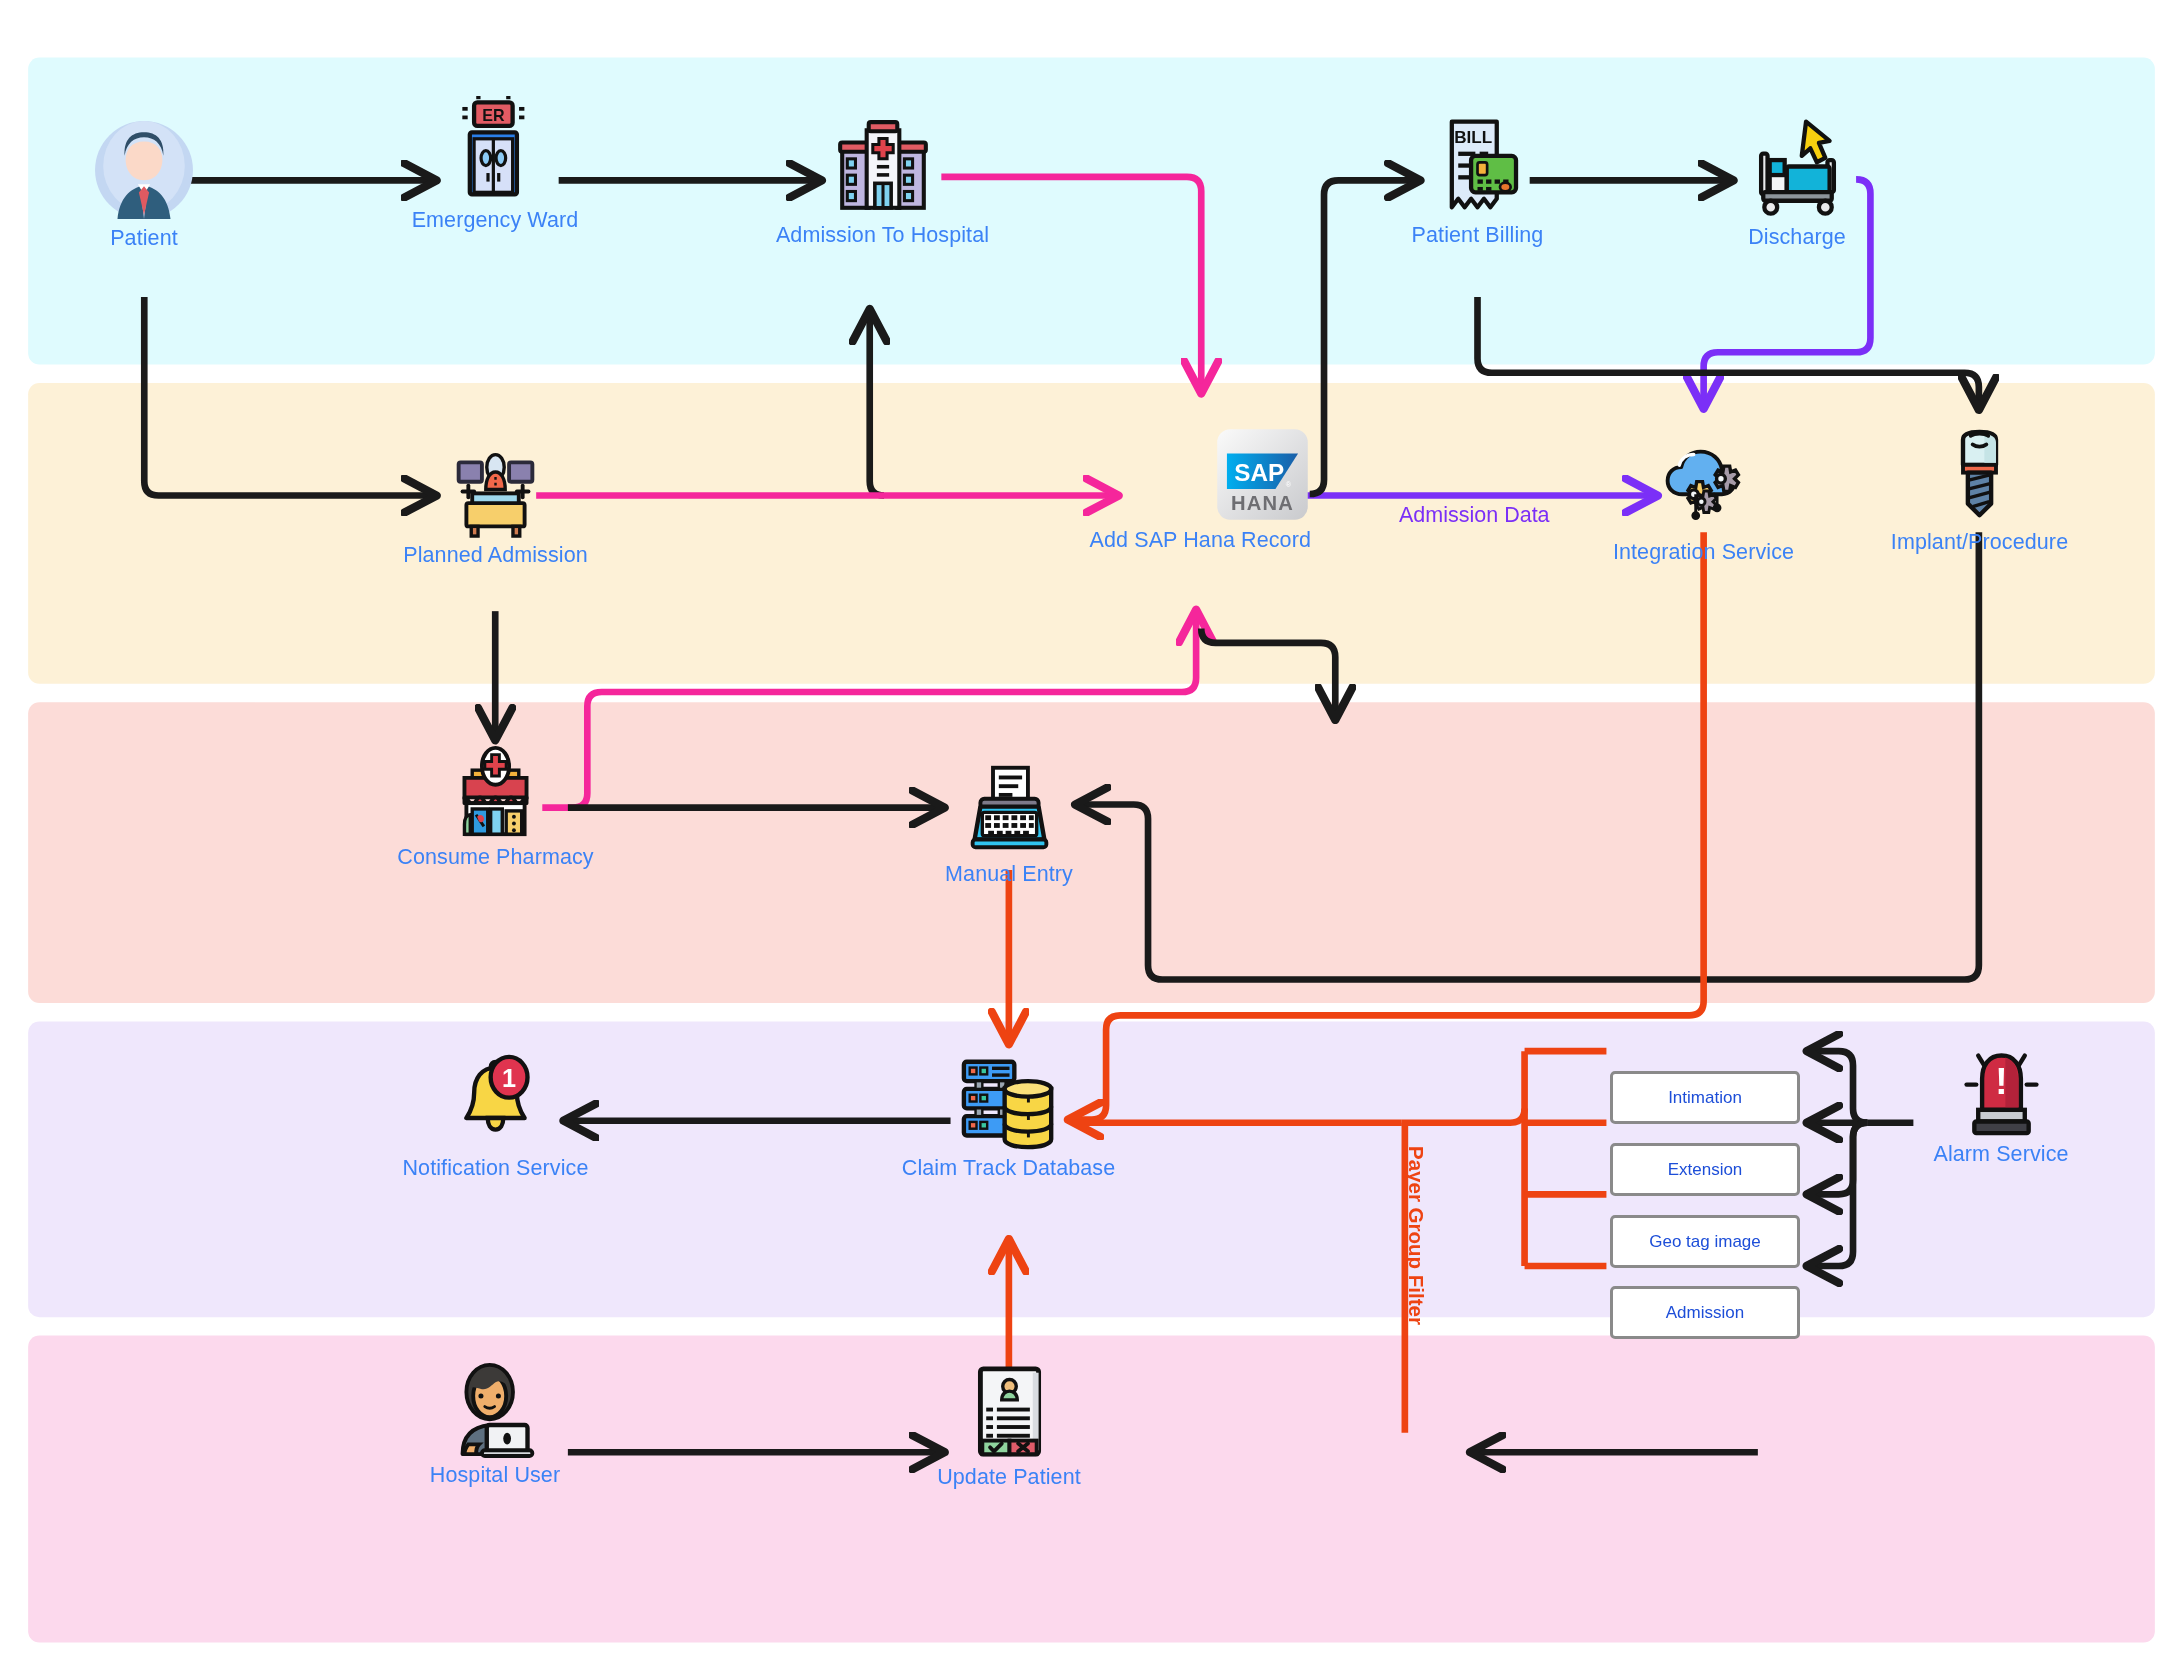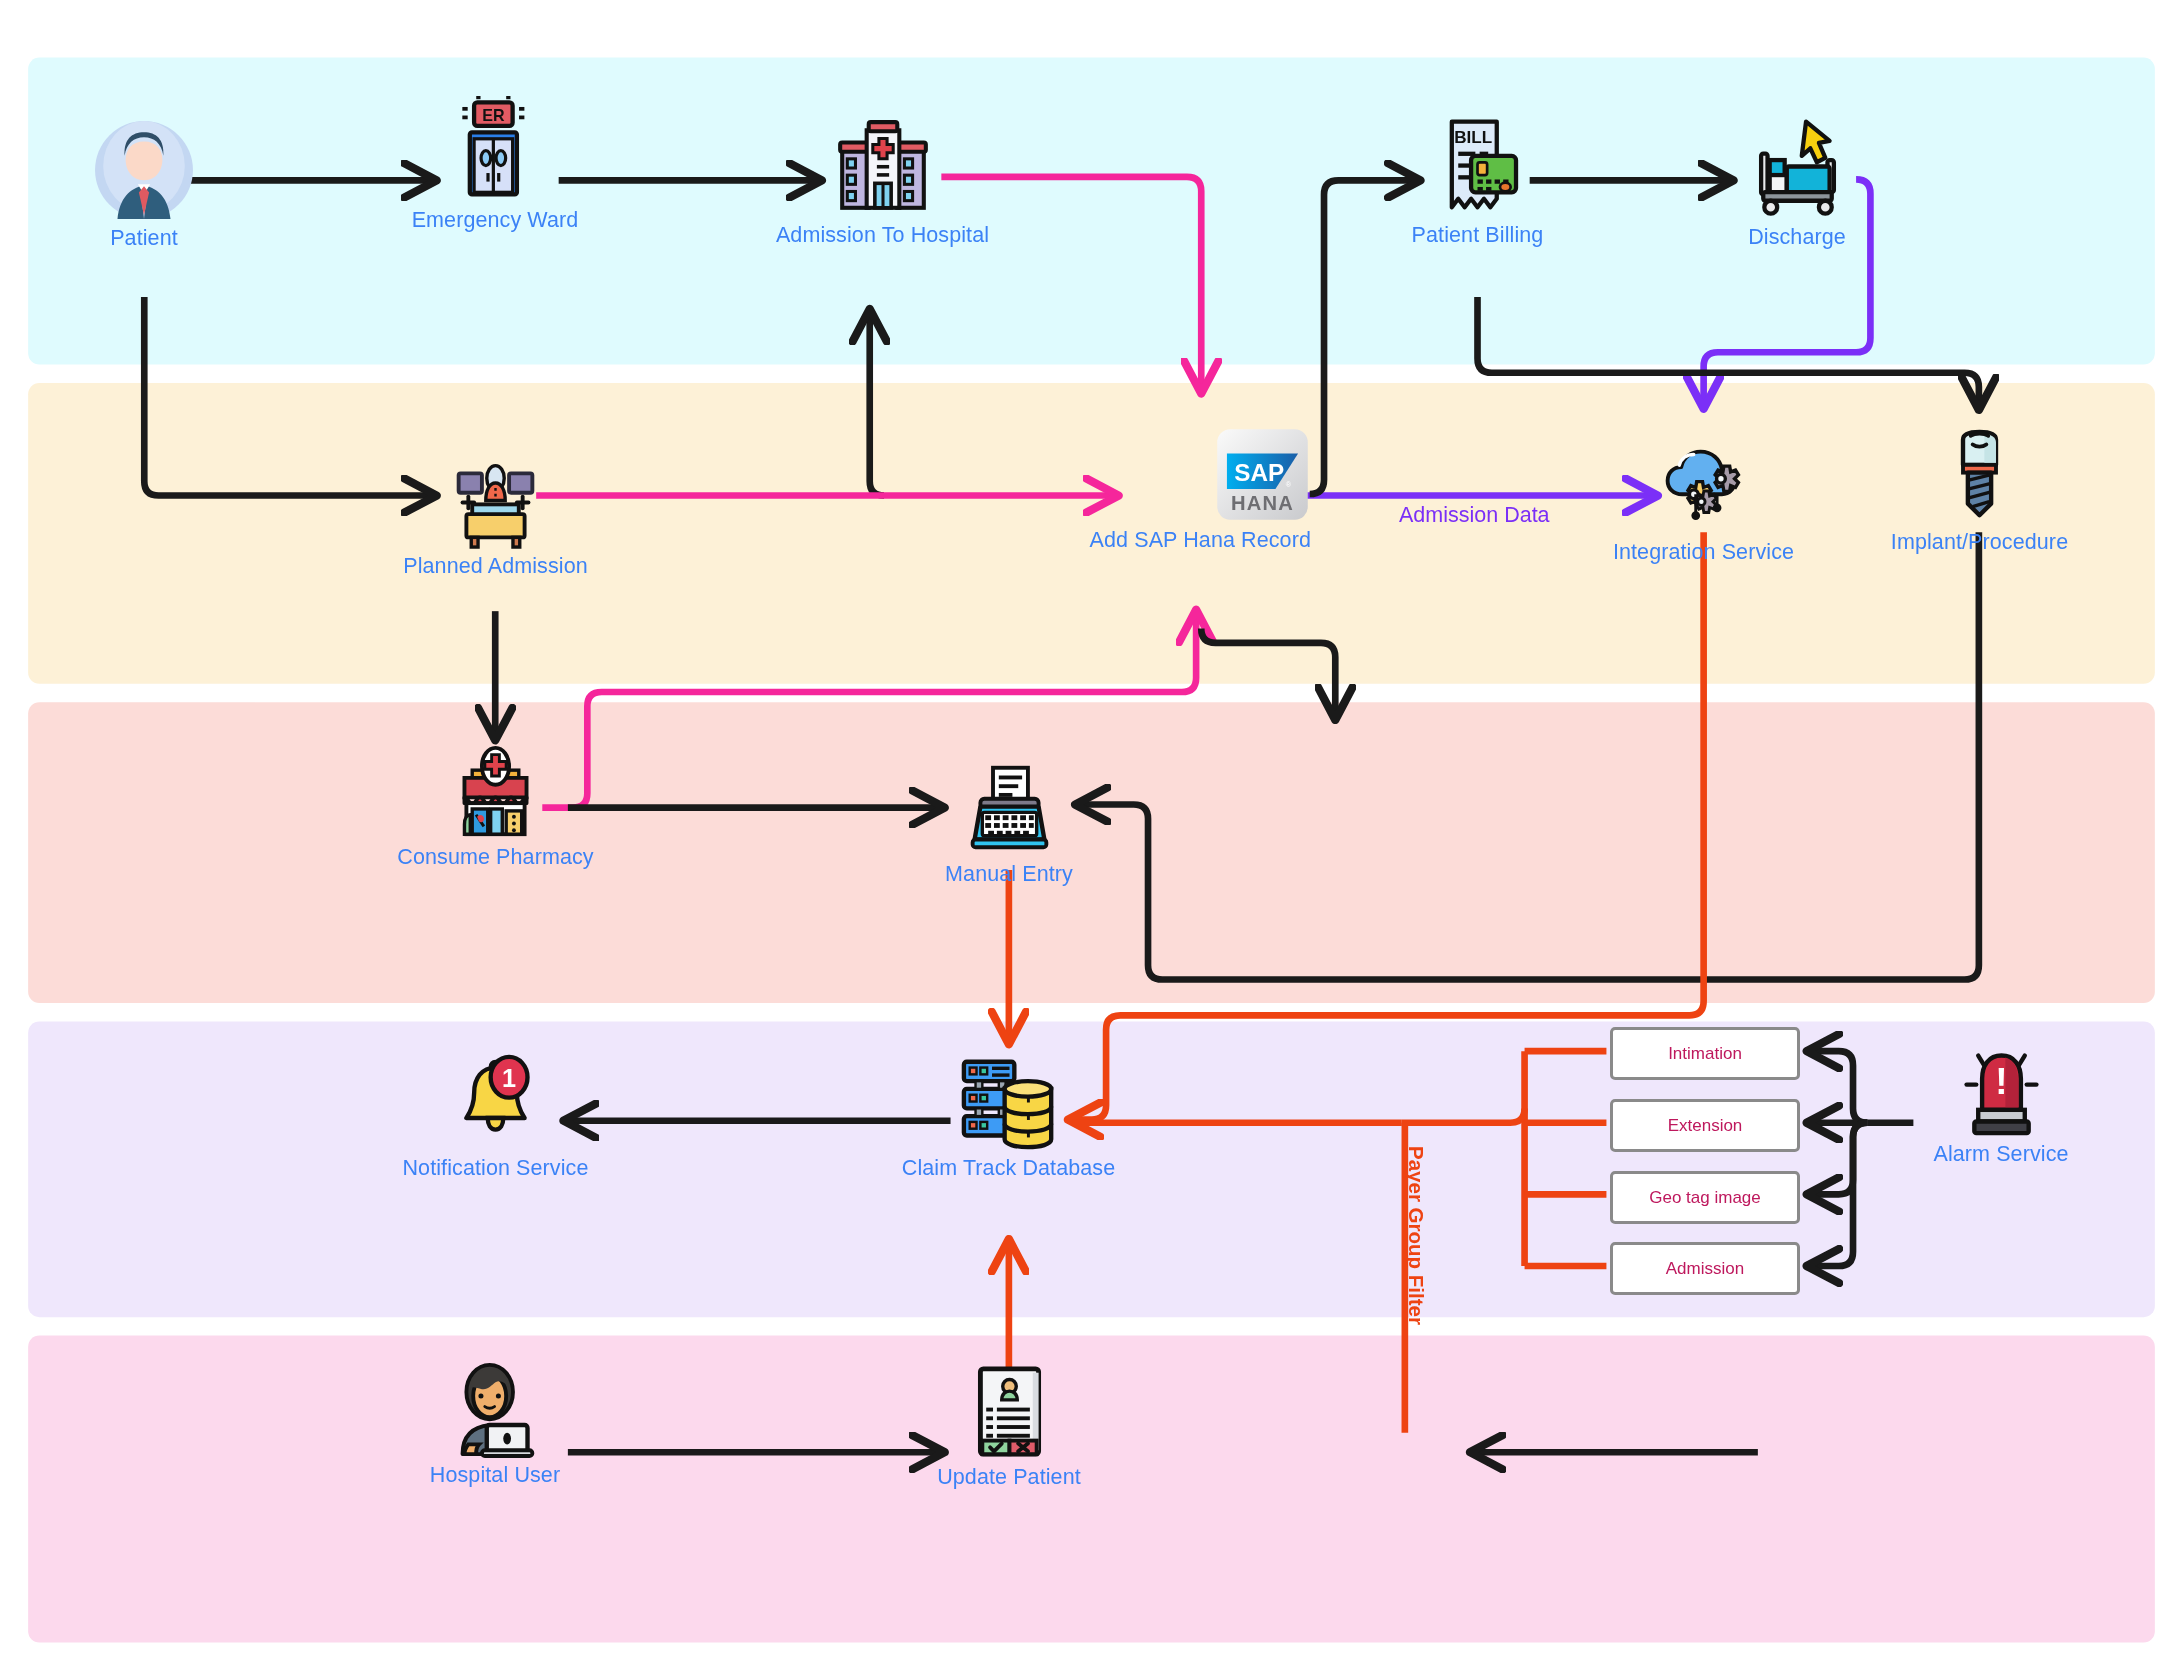--- a/index.html
+++ b/index.html
@@ -3,21 +3,21 @@
 <meta charset="utf-8">
 <style>
   html,body{margin:0;padding:0;background:#ffffff;}
   body{font-family:"Liberation Sans","DejaVu Sans",sans-serif;}
   #stage{position:relative;width:2183px;height:1672px;background:#fff;overflow:hidden;}
   svg.layer{position:absolute;left:0;top:0;width:2183px;height:1672px;}
   .node{position:absolute;display:flex;flex-direction:column;align-items:center;}
   .node .glyph{display:flex;align-items:center;justify-content:center;}
   .node .cap{margin-top:5.1px;font-size:21.5px;color:#3b82f6;white-space:nowrap;letter-spacing:0.1px;}
   .fbox{position:absolute;background:#ffffff;border:3.1px solid #8a8a8a;border-radius:5.1px;
-        display:flex;align-items:center;justify-content:center;font-size:17px;color:#be185d;}
+        display:flex;align-items:center;justify-content:center;font-size:17px;color:#1d4ed8;margin-top:44px;}
   .pgf{position:absolute;color:#EE4312;font-size:20.5px;font-weight:700;
        transform:rotate(90deg);transform-origin:left top;white-space:nowrap;}
   .adlbl{position:absolute;color:#7B2FF7;font-size:21.5px;white-space:nowrap;}
 </style>
 </head>
 <body>
 
 <div id="stage">
 
   <svg class="layer" viewBox="0 0 4267 3267" width="2183" height="1672">
@@ -203,21 +203,21 @@
         <rect x="24" y="58" width="16" height="18" fill="#F3F5F6" stroke="#111" stroke-width="4"></rect>
         <rect x="40" y="50" width="40" height="26" rx="2" fill="#12B3D9" stroke="#111" stroke-width="4"></rect>
         <rect x="18" y="74" width="64" height="8" rx="2" fill="#8C949B" stroke="#111" stroke-width="4"></rect>
         <circle cx="25" cy="88" r="6" fill="#E9EAEC" stroke="#111" stroke-width="4"></circle>
         <circle cx="76" cy="88" r="6" fill="#E9EAEC" stroke="#111" stroke-width="4"></circle>
       </svg>
     </div>
     <div class="cap">Discharge</div>
   </div>
 
-  <div class="node" style="left:393px;top:452px;width:205px;">
+  <div class="node" style="left:393px;top:441px;width:205px;">
     <div class="glyph">
       <svg width="97" height="97" viewBox="0 0 100 100">
         <rect x="12" y="22" width="24" height="20" rx="2" fill="#8A81AE" stroke="#2B2A3A" stroke-width="4"></rect>
         <rect x="64" y="22" width="24" height="20" rx="2" fill="#8A81AE" stroke="#2B2A3A" stroke-width="4"></rect>
         <ellipse cx="50" cy="27" rx="9" ry="13" fill="#D8E6F2" stroke="#111" stroke-width="3.5"></ellipse>
         <path d="M40 50c0-11 4-18 10-18s10 7 10 18z" fill="#F0684A" stroke="#111" stroke-width="3.5"></path>
         <line x1="50" y1="37" x2="50" y2="47" stroke="#111" stroke-width="2.5" stroke-dasharray="3 3"></line>
         <g stroke="#111" stroke-width="4" stroke-linecap="round">
           <line x1="22" y1="46" x2="22" y2="58"></line>
             <line x1="16" y1="52" x2="28" y2="52"></line>

